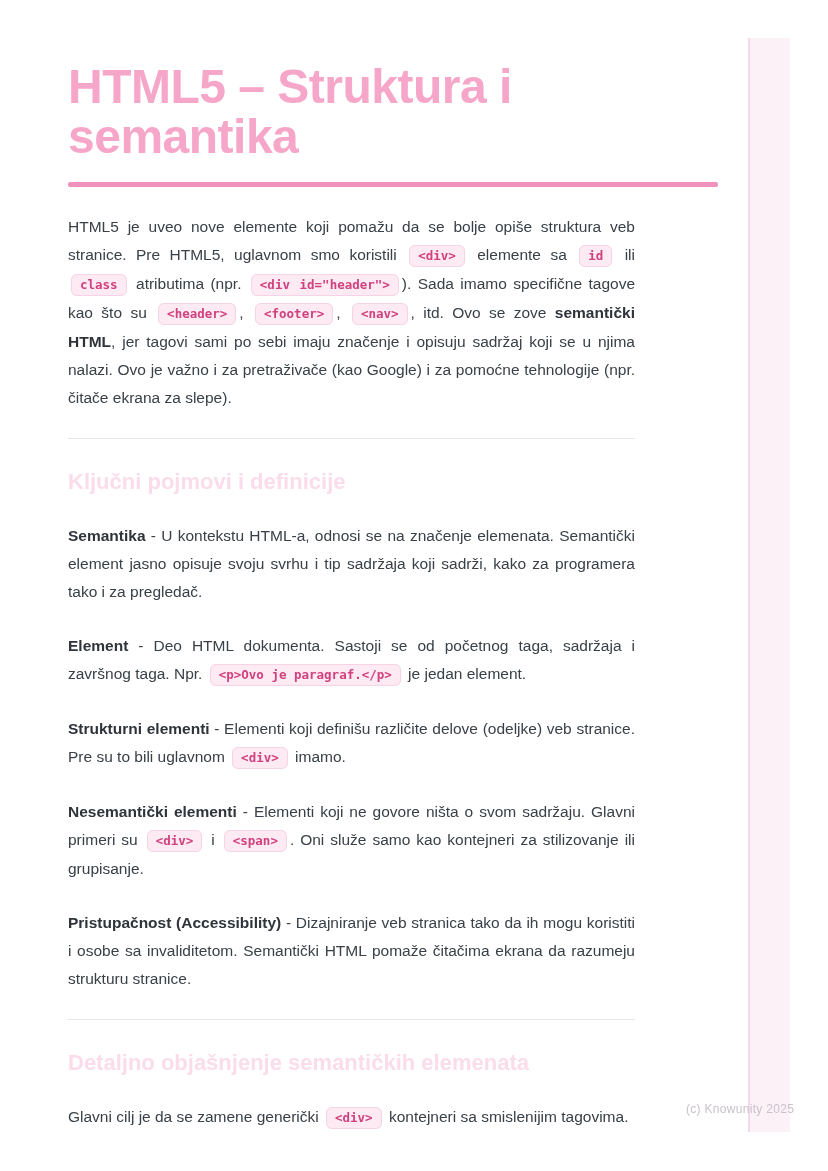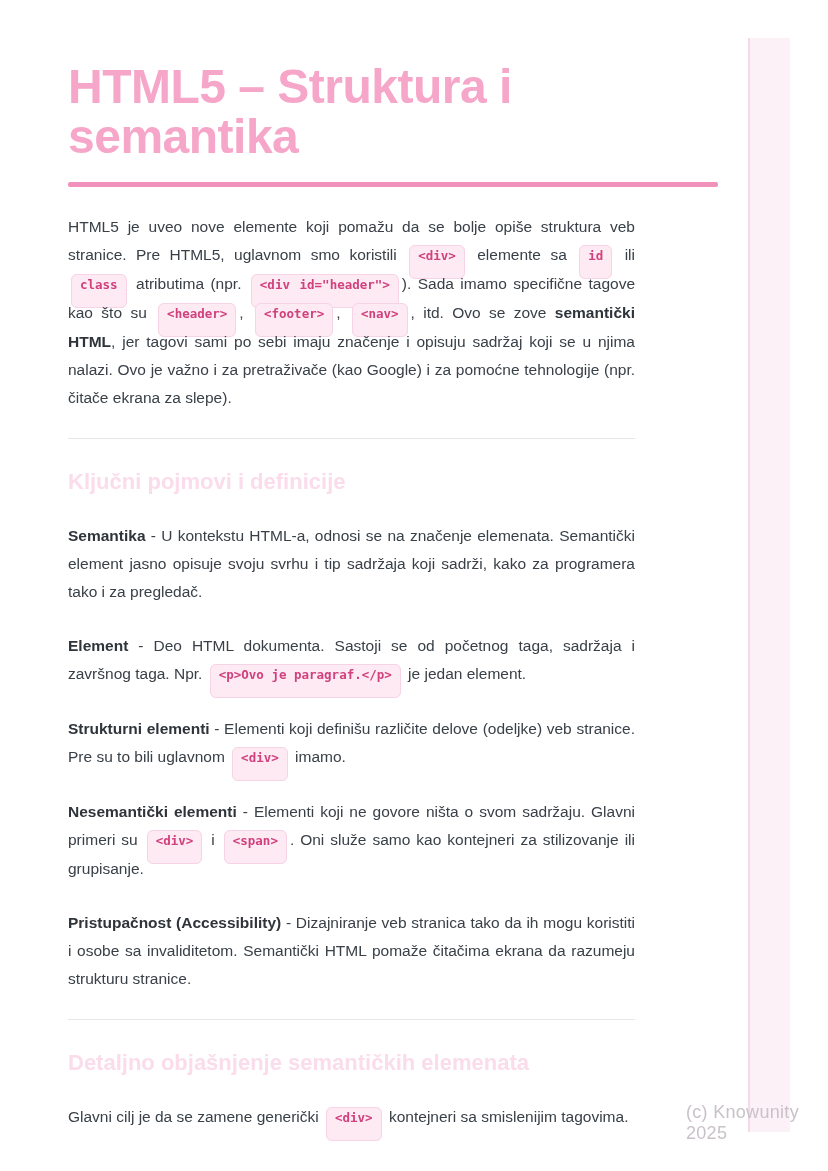--- a/index.html
+++ b/index.html
@@ -56,36 +56,36 @@
     color:var(--body-text);
   }
   p.para strong{font-weight:700;color:#2e343a;}
   code.chip{
     font-family:"DejaVu Sans Mono", monospace;
     font-size:12.5px;font-weight:700;
     color:var(--code-text);
     background:var(--code-bg);
     border:1px solid var(--code-border);
     border-radius:6px;
-    padding:2px 8px 15px 8px;
+    padding:2px 8px 3px 8px;
     margin:0 3px;
     white-space:nowrap;
   }
   .section-divider{
     border:none;height:1px;background:var(--divider);
     width:567px;margin-top:26px;
   }
   h2.section-heading{
     margin-top:29px;
     font-size:22px;line-height:28px;font-weight:700;
     color:var(--heading-pink);
   }
   .footer-credit{
     position:absolute;left:686px;top:1102px;z-index:2;
-    font-size:18px;letter-spacing:0.3px;
+    font-size:12px;letter-spacing:0.3px;
     color:var(--footer-text);
   }
 </style>
 </head>
 <body>
 
 <div class="side-strip"></div>
 
 <div class="content">
 

